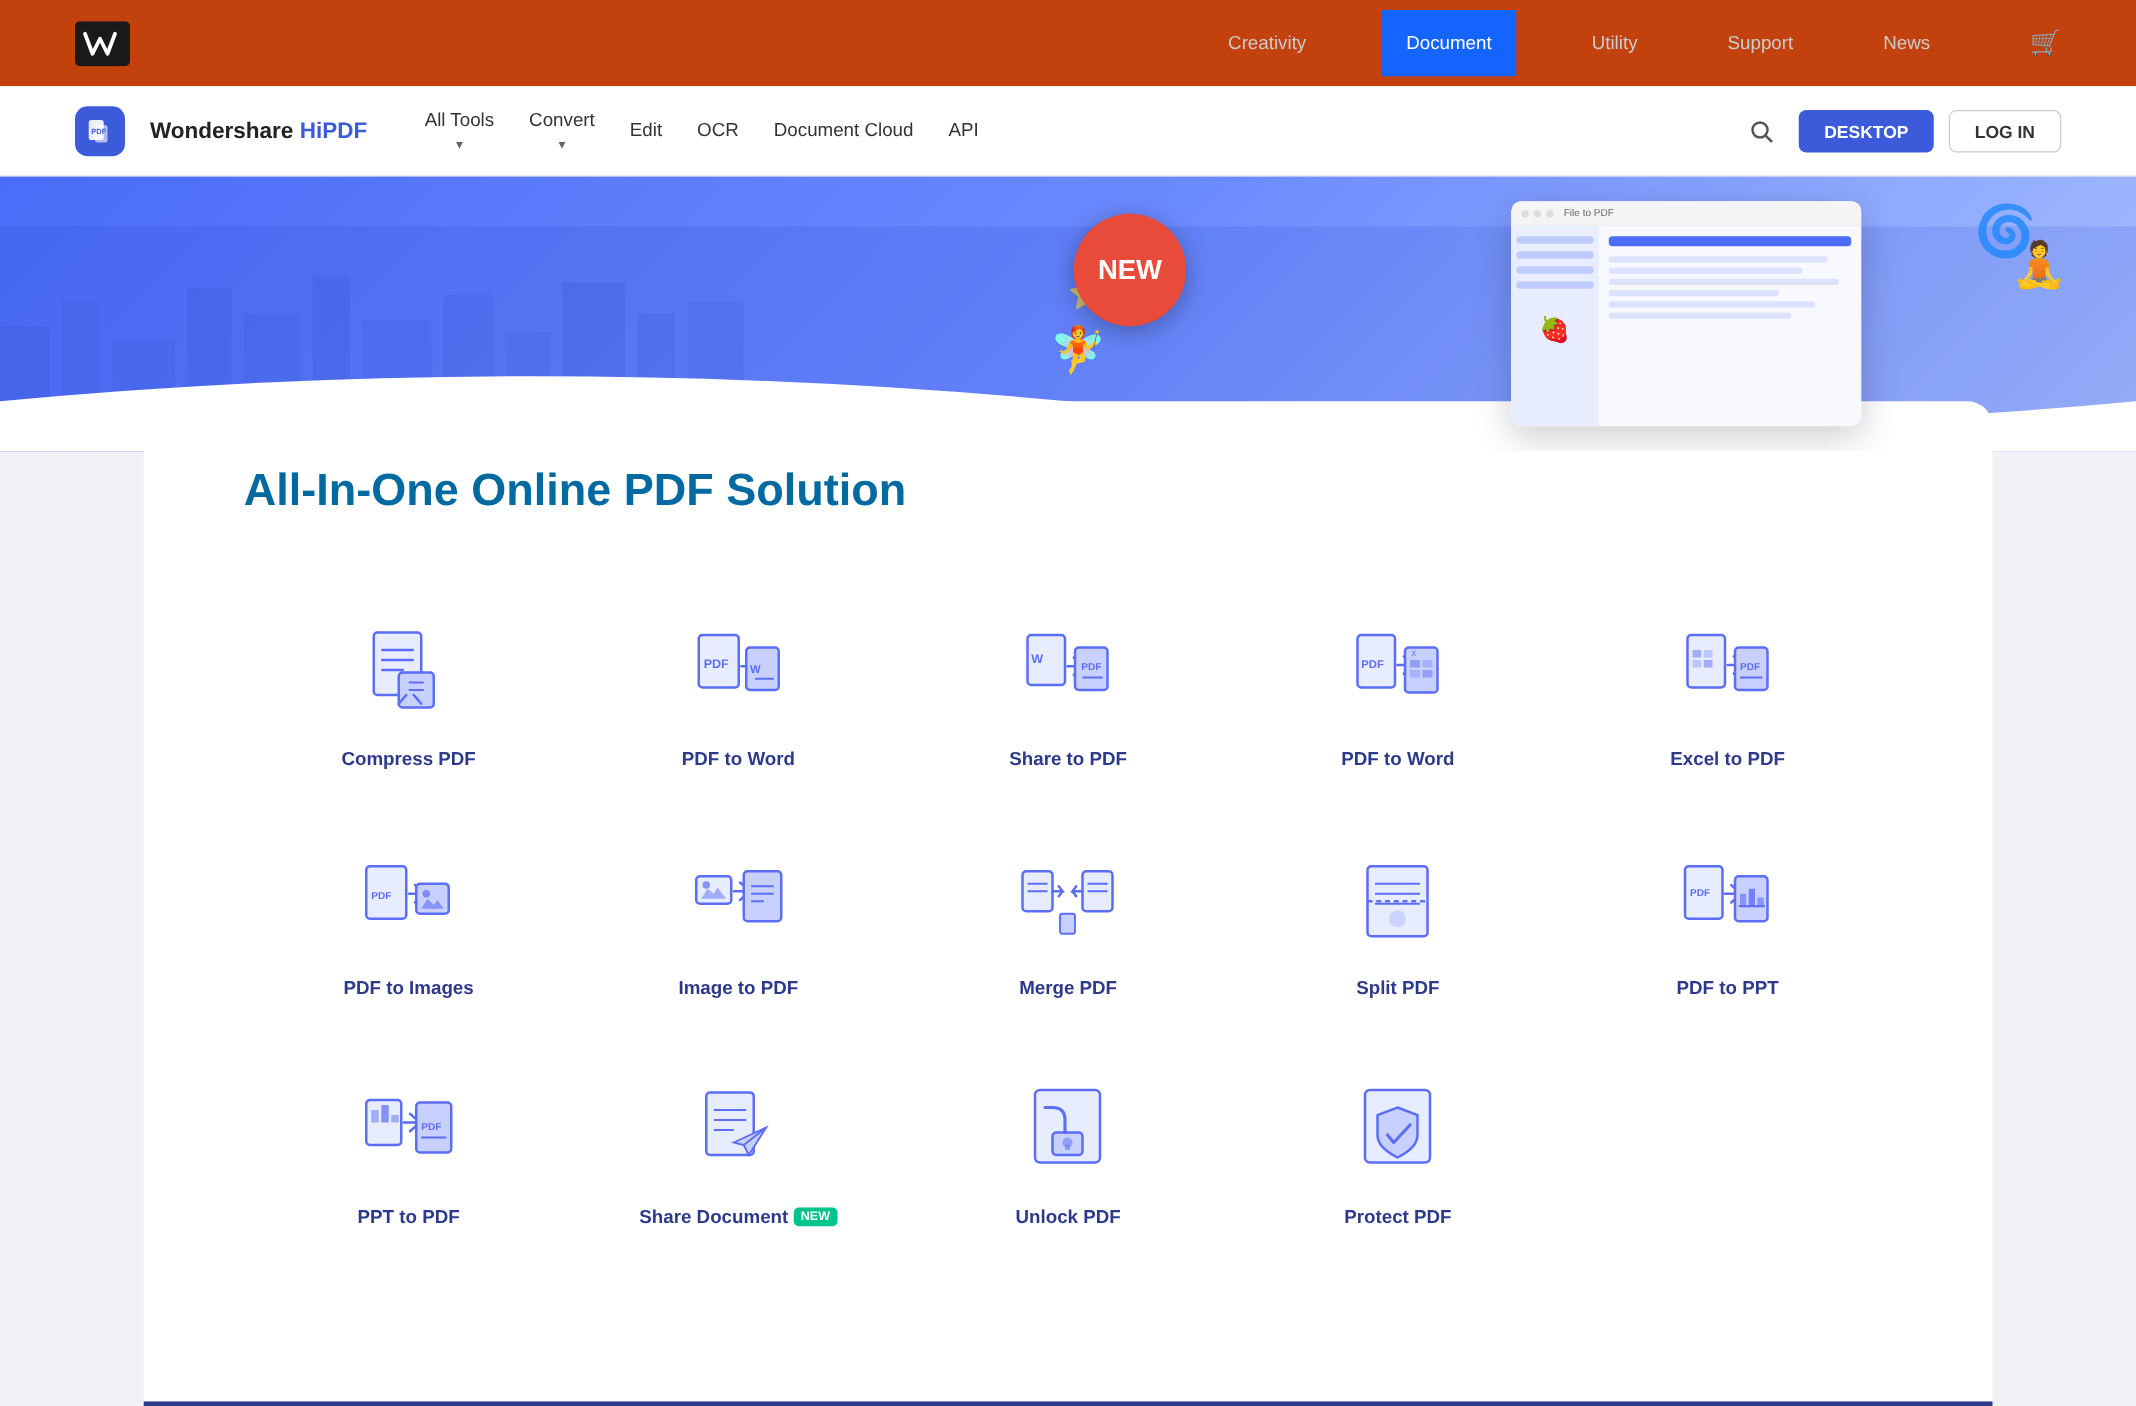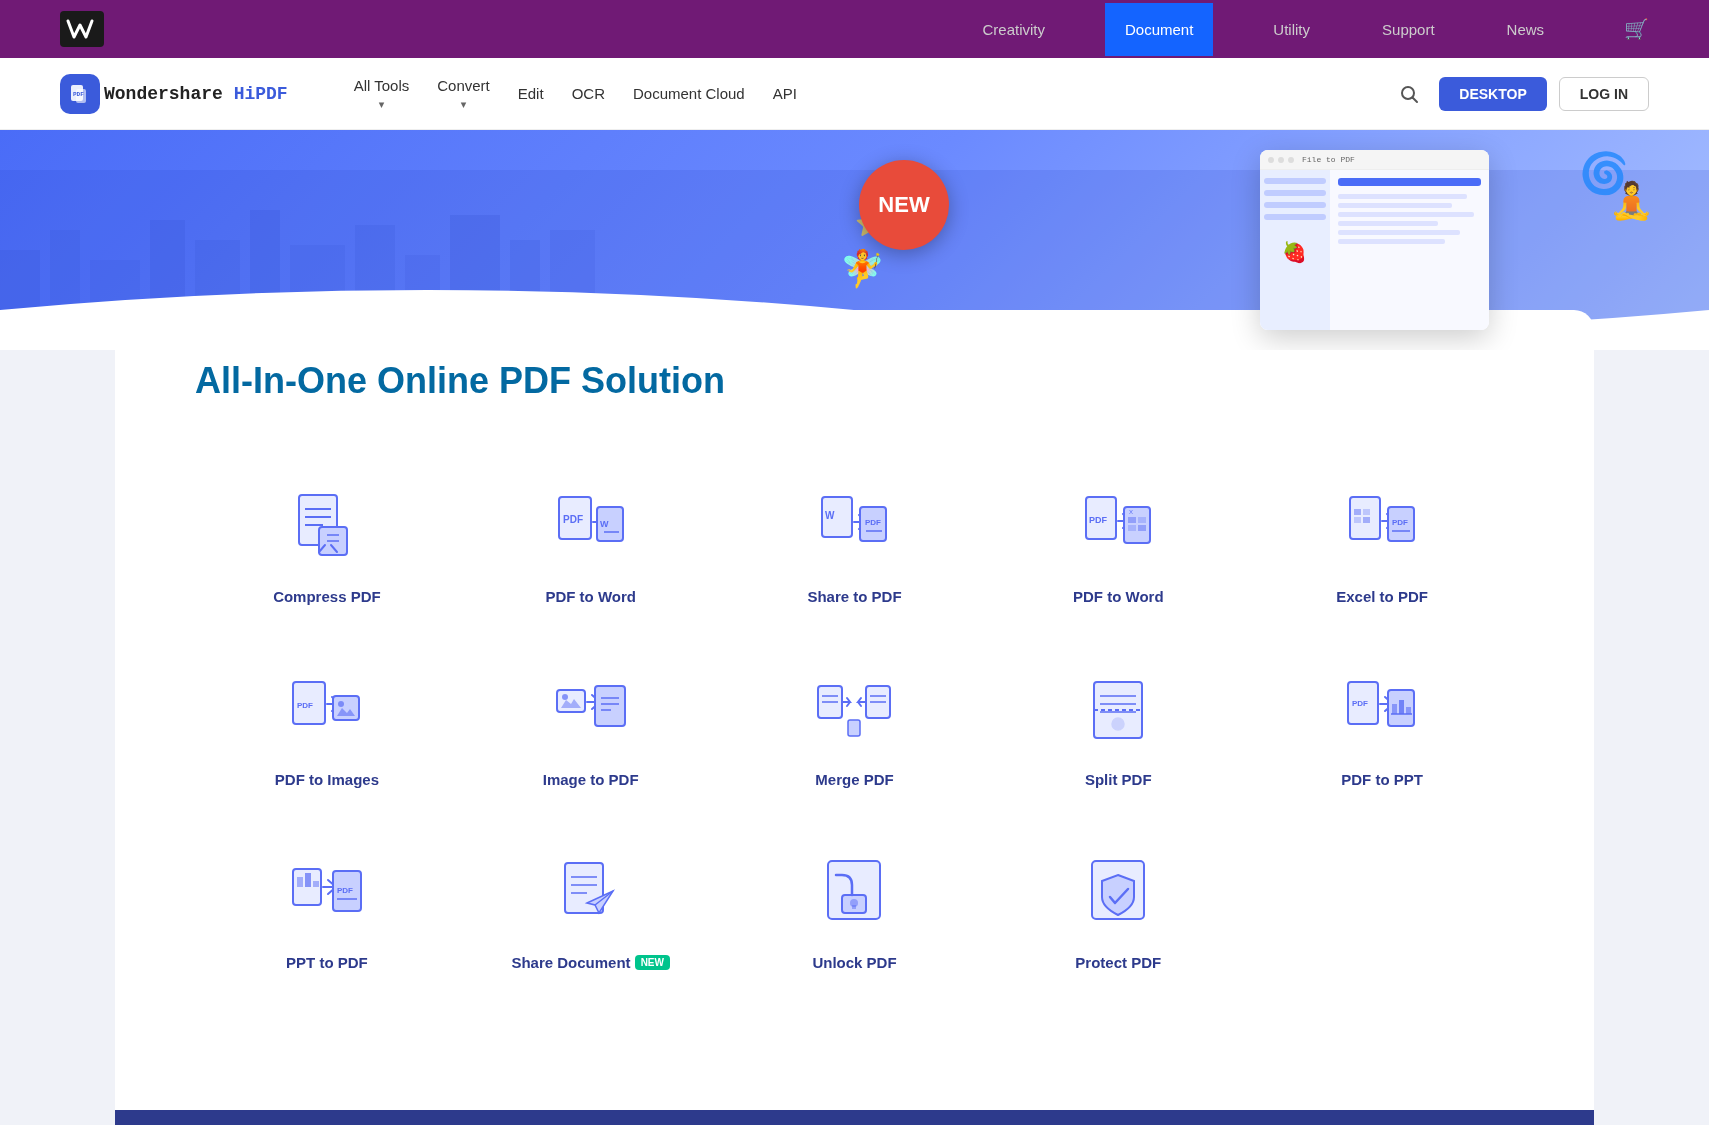--- a/index.html
+++ b/index.html
@@ -1,21 +1,21 @@
 <!DOCTYPE html>
 <html><head>
   <meta charset="utf-8">
   <style>
     * { margin: 0; padding: 0; box-sizing: border-box; }
     body { font-family: -apple-system, BlinkMacSystemFont, 'Segoe UI', sans-serif; background: #f0f2f8; width: 1709px; min-height: 1125px; overflow-x: hidden; }
 
     
     .top-nav {
-      background: #701a75;
-      height: 58px;
+      background: #c2410c;
+      height: 69px;
       display: flex;
       align-items: center;
       justify-content: space-between;
       padding: 0 60px;
     }
     .top-nav-logo {
       display: flex;
       align-items: center;
       gap: 10px;
     }
@@ -54,23 +54,21 @@
       align-items: center;
       padding: 0 60px;
       gap: 36px;
       border-bottom: 1px solid #eee;
       position: relative;
       z-index: 10;
     }
     .sub-nav-logo {
       display: flex;
       align-items: center;
-      gap: 4px;
-      margin-right: 20px;
-      font-family: Liberation Mono, monospace;
+      gap: 20px;
     }
     .hipdf-logo-icon {
       width: 40px;
       height: 40px;
       background: #3b5bdb;
       border-radius: 10px;
       display: flex;
       align-items: center;
       justify-content: center;
       color: white;
@@ -160,28 +158,27 @@
       color: white;
       font-size: 22px;
       font-weight: 900;
       box-shadow: 0 4px 20px rgba(0,0,0,0.3);
       z-index: 5;
     }
     .hero-screenshot {
       position: absolute;
       right: 220px;
       top: 20px;
-      width: 229px;
+      width: 280px;
       height: 180px;
       background: white;
       border-radius: 8px;
       box-shadow: 0 8px 30px rgba(0,0,0,0.2);
       overflow: hidden;
       z-index: 4;
-      font-family: Liberation Mono, monospace;
     }
     .hero-screenshot-bar {
       height: 20px;
       background: #f5f5f5;
       border-bottom: 1px solid #eee;
       display: flex;
       align-items: center;
       padding: 0 8px;
       gap: 4px;
     }

